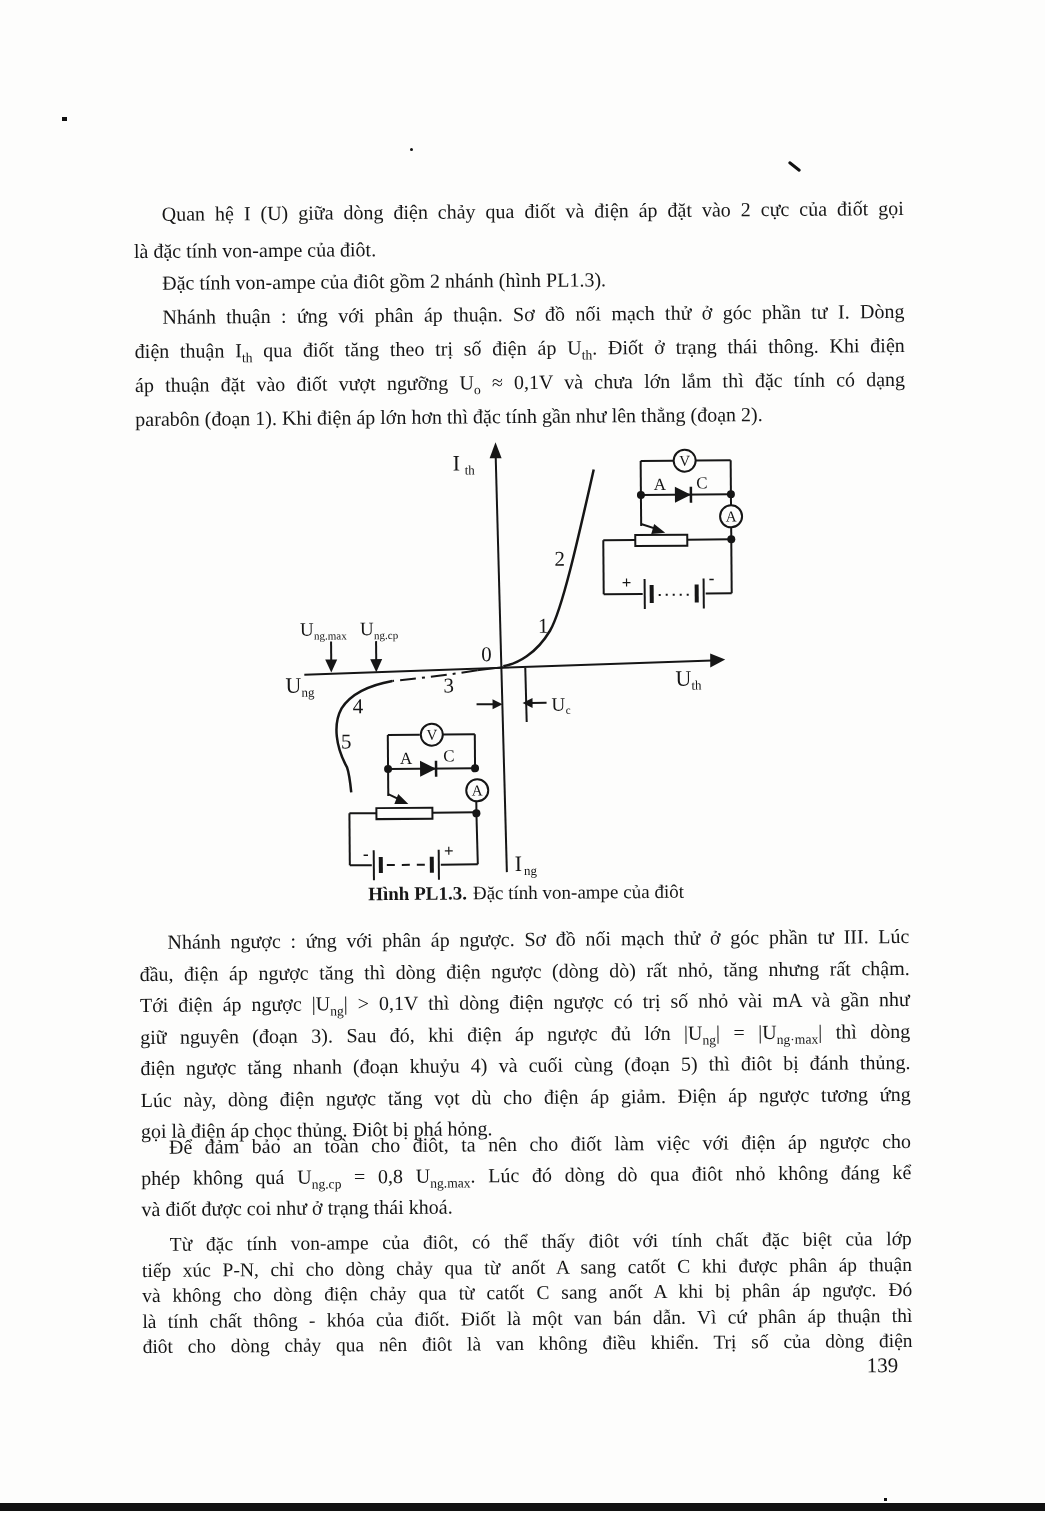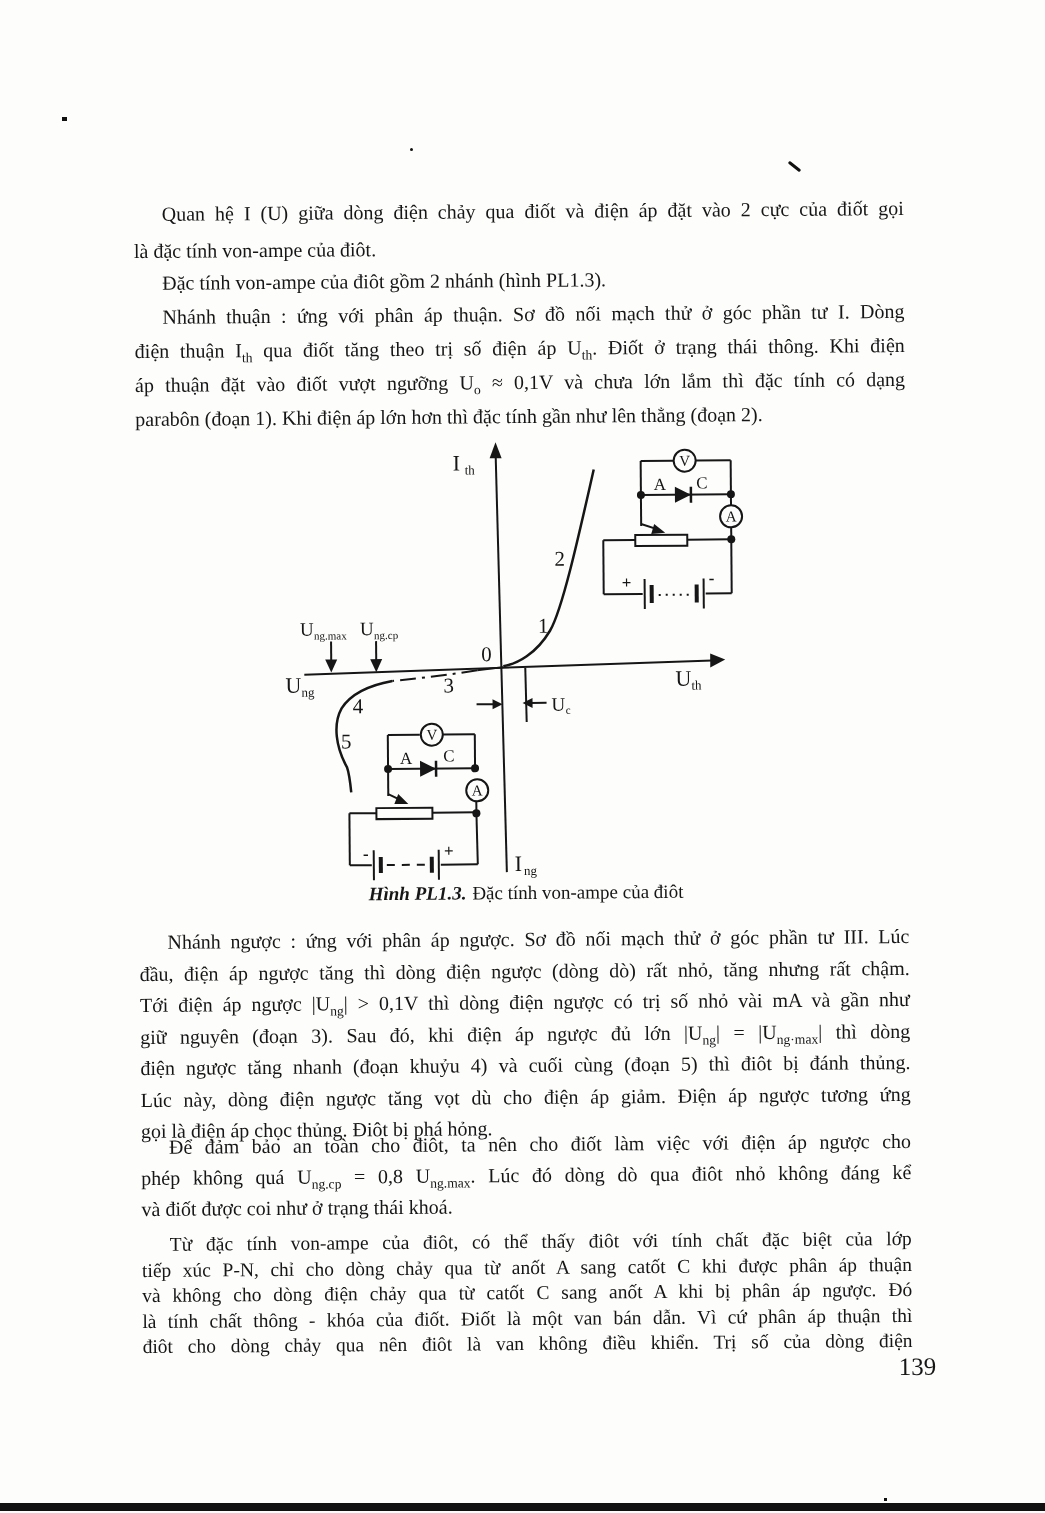--- a/index.html
+++ b/index.html
@@ -19,23 +19,23 @@
   .para .line.indent{text-indent:28px;}
   sub{font-size:0.68em;line-height:0;}
   #p1{top:193px;} #p1 .line{height:37px;line-height:37px;}
   #p2{top:264px;} #p2 .line{height:33px;line-height:33px;}
   #p3{top:297px;} #p3 .line{height:34px;line-height:34px;}
   #p4{top:924px;} #p4 .line{height:31.5px;line-height:31.5px;}
   #p5{top:1129px;} #p5 .line{height:31px;line-height:31px;}
   #p6{top:1229px;} #p6 .line{height:25.5px;line-height:25.5px;font-size:19.5px;}
   .figure{position:absolute;left:270px;top:438px;width:510px;height:460px;}
   .caption{position:absolute;left:270px;top:882px;width:510px;text-align:center;font-size:19px;}
-  .caption .cap-label{font-weight:bold;font-style:italic;}
+  .caption .cap-label{font-weight:bold;}
   .caption .cap-text{margin-left:6px;}
-  .page-number{position:absolute;left:862px;top:1356px;font-size:25px;margin-left:32px;}
+  .page-number{position:absolute;left:862px;top:1356px;font-size:21px;}
   .artifact{position:absolute;background:#111;}
   #art-dash{left:62px;top:117px;width:5px;height:4px;}
   #art-dot1{left:410px;top:148px;width:3px;height:3px;border-radius:2px;}
   #art-tick{left:787px;top:165px;width:15px;height:3px;transform:rotate(38deg);border-radius:2px;}
   #art-dot2{left:884px;top:1498px;width:3px;height:3px;}
   #art-bar{left:0;top:1503px;width:1045px;height:8px;}
   svg text{fill:#161616;font-family:"Liberation Serif","DejaVu Serif",serif;}
   .ax-lab{font-size:22px;} .ax-sub{font-size:13px;}
   .seg-lab{font-size:21px;} .mk-lab{font-size:19px;} .mk-sub{font-size:11px;}
   .meter-lab{font-size:15px;} .diode-lab{font-size:17px;} .pol-lab{font-size:17px;font-weight:bold;}

